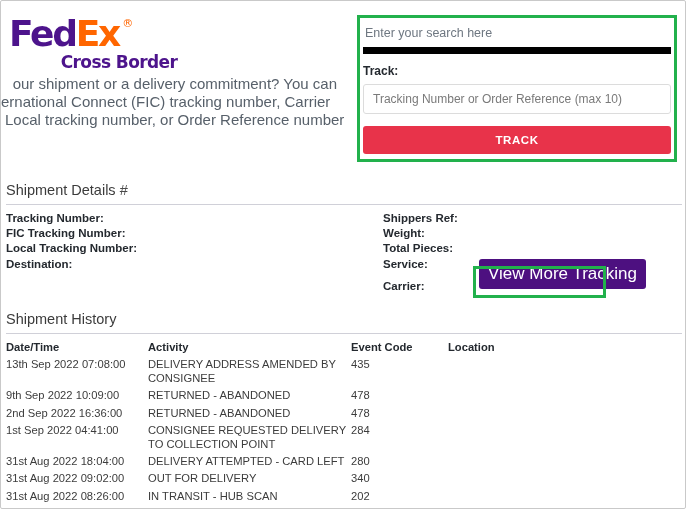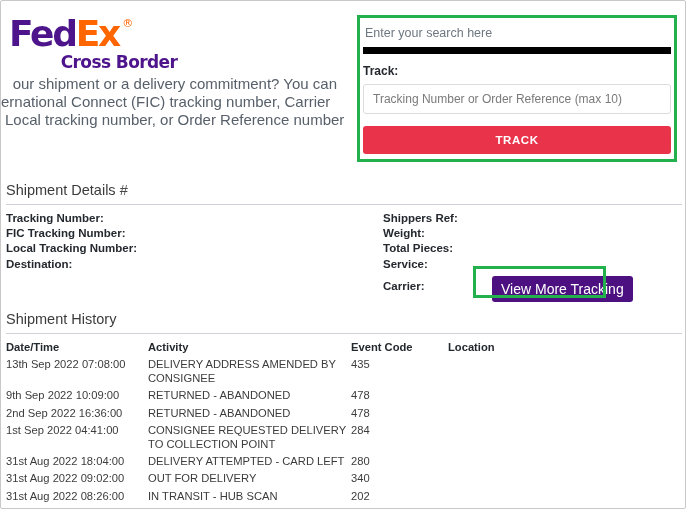--- a/index.html
+++ b/index.html
@@ -179,31 +179,30 @@
     font-size: 11.5px;
     font-weight: bold;
     color: #24292f;
     line-height: 15.2px;
   }
   #details-right .carrier-row { margin-top: 7px; }
 
   #view-more-tracking {
     position: absolute;
     left: 478px;
-    top: 275px;
+    top: 258px;
     background: #4d1080;
     color: #ffffff;
     border: none;
     border-radius: 3px;
     font-family: "Liberation Sans", sans-serif;
-    font-size: 14px;
+    font-size: 17px;
     padding: 5px 9px;
     cursor: pointer;
     white-space: nowrap;
-    margin-left: 13px;
   }
 
   
   #history {
     position: absolute;
     left: 5px;
     top: 340px;
     width: 676px;
     border-collapse: collapse;
     font-size: 11.2px;

